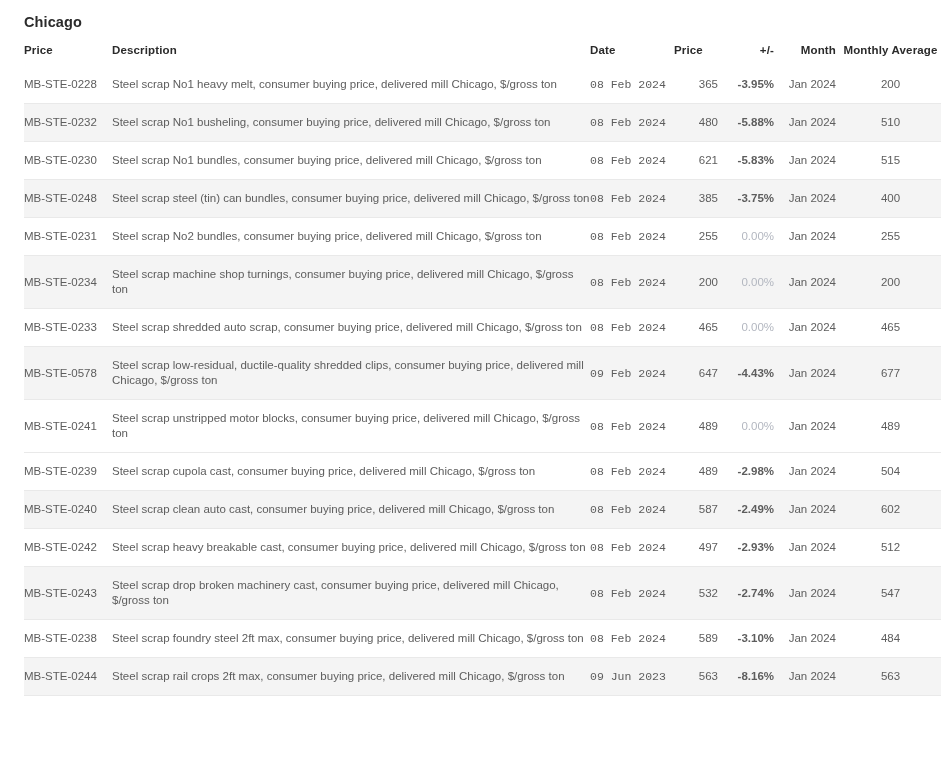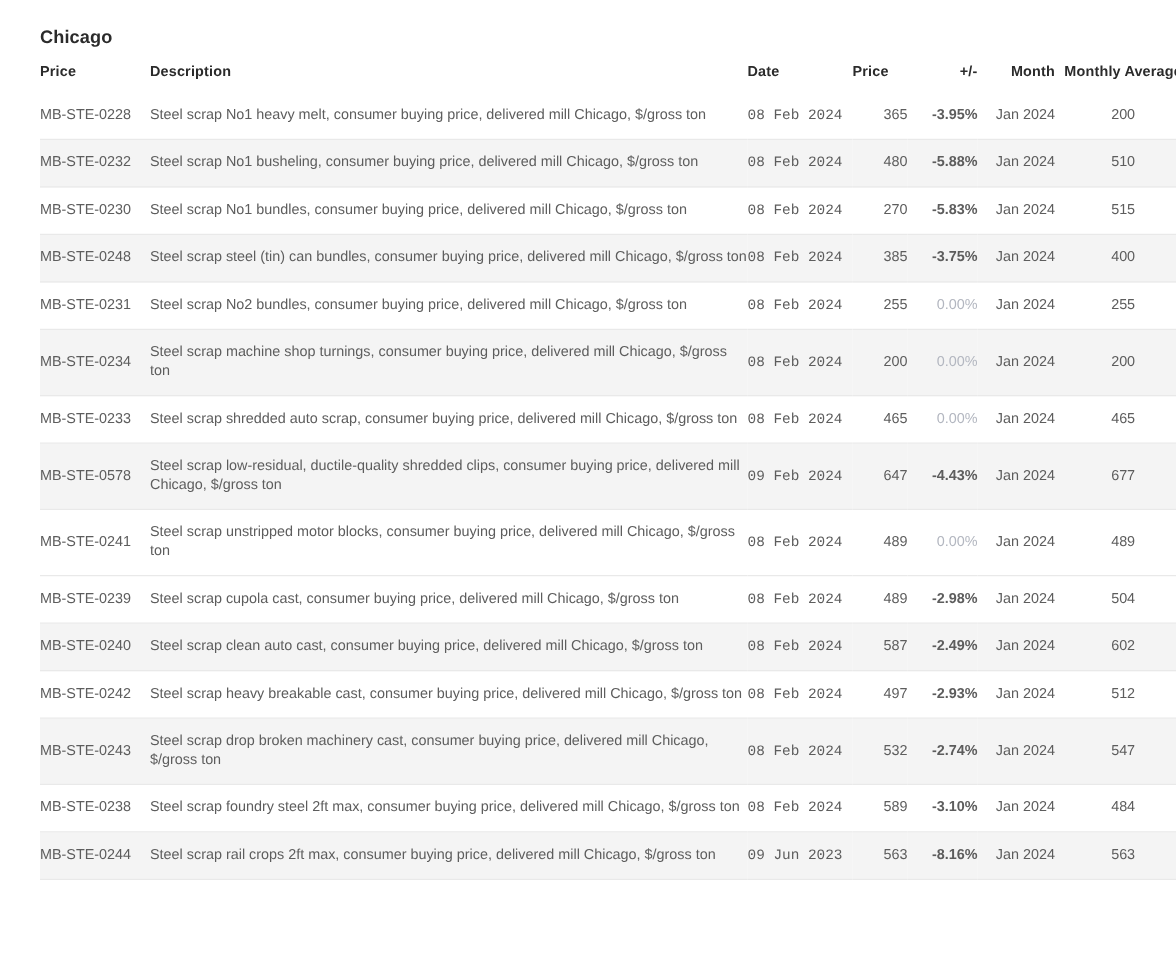--- a/index.html
+++ b/index.html
@@ -11,21 +11,21 @@
   body {
     width: 941px;
     height: 784px;
     font-family: "Liberation Sans", sans-serif;
     color: #3b3b3b;
     overflow: hidden;
   }
 
   .page {
     width: 797px;
-    padding: 12px;
+    padding: 4px;
   }
 
   .section-title {
     font-size: 14.5px;
     font-weight: bold;
     color: #2b2b2b;
     padding: 8px 0 0 20px;
     letter-spacing: 0.1px;
     line-height: 20px;
   }
@@ -167,21 +167,21 @@
           <td class="t-date">08 Feb 2024</td>
           <td class="t-price">480</td>
           <td class="t-change">-5.88%</td>
           <td class="t-month">Jan 2024</td>
           <td class="t-avg">510</td>
         </tr>
         <tr>
           <td class="t-symbol">MB-STE-0230</td>
           <td class="t-desc">Steel scrap No1 bundles, consumer buying price, delivered mill Chicago, $/gross ton</td>
           <td class="t-date">08 Feb 2024</td>
-          <td class="t-price">270</td>
+          <td class="t-price">621</td>
           <td class="t-change">-5.83%</td>
           <td class="t-month">Jan 2024</td>
           <td class="t-avg">515</td>
         </tr>
         <tr class="alt">
           <td class="t-symbol">MB-STE-0248</td>
           <td class="t-desc">Steel scrap steel (tin) can bundles, consumer buying price, delivered mill Chicago, $/gross ton</td>
           <td class="t-date">08 Feb 2024</td>
           <td class="t-price">385</td>
           <td class="t-change">-3.75%</td>

